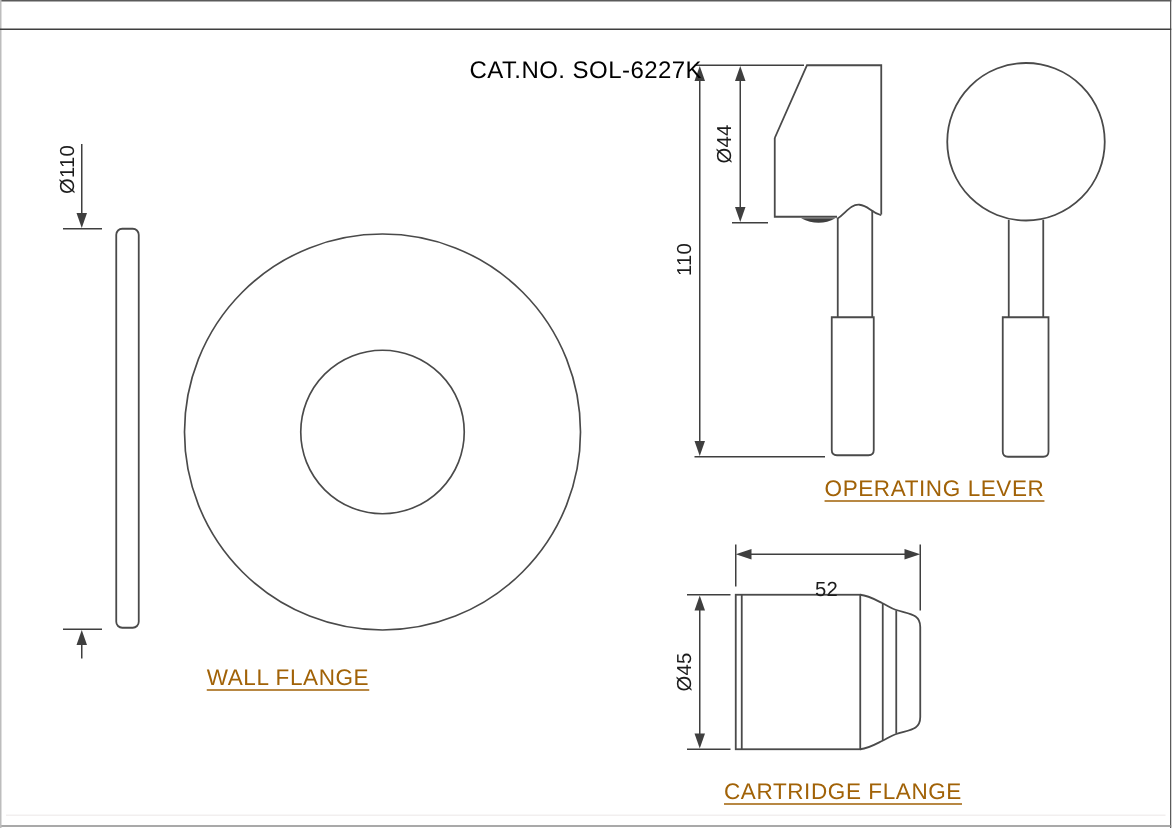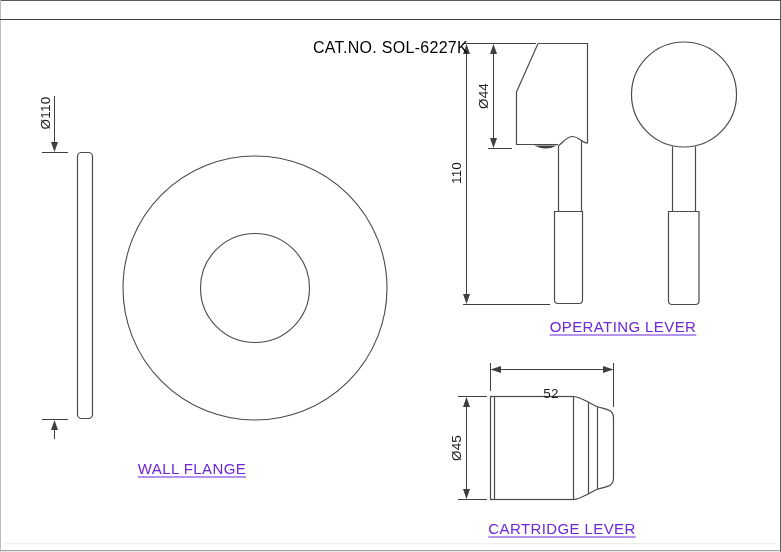--- a/index.html
+++ b/index.html
@@ -5,21 +5,21 @@
   html,body{margin:0;padding:0;}
   body{
     width:781px;height:552px;
     background:#ffffff;
     position:relative;
     overflow:hidden;
     font-family:"Liberation Sans", sans-serif;
     color:#111;
   }
   #drawing-svg{position:absolute;left:0;top:0;}
-  .txt{position:absolute;white-space:nowrap;color:#6d28d9;}
+  .txt{position:absolute;white-space:nowrap;color:#a16207;}
   .title{
     left:0;top:1px;width:781px;height:17px;
     text-align:center;font-size:16px;line-height:17px;
     letter-spacing:0.3px;color:#000;margin-top:38px;
   }
   .view-label{
     font-size:15px;
     text-decoration:underline;
     text-underline-offset:3px;
     letter-spacing:0.4px;
@@ -125,21 +125,21 @@
     <path d="M458,499.5 H487"></path>
     <path d="M466.5,406 V490"></path>
     <polygon points="466.5,397 463,407 470,407" fill="#3f3f3f" stroke="none"></polygon>
     <polygon points="466.5,499 463,489 470,489" fill="#3f3f3f" stroke="none"></polygon>
   </g>
 </svg>
 
 <div class="txt title">CAT.NO. SOL-6227K</div>
 
 <div class="txt dim v" style="left:45px;top:113px;">Ø110</div>
-<div class="txt view-label" style="left:192px;top:468px;">WALL FLANGE</div>
+<div class="txt view-label" style="left:192px;top:452px;">WALL FLANGE</div>
 
 <div class="txt dim v" style="left:456px;top:173px;">110</div>
 <div class="txt dim v" style="left:483px;top:96px;">Ø44</div>
 <div class="txt view-label" style="left:623px;top:326px;">OPERATING LEVER</div>
 
 <div class="txt dim h" style="left:551px;top:361px;">52</div>
 <div class="txt dim v" style="left:456px;top:448px;">Ø45</div>
-<div class="txt view-label" style="left:562px;top:528px;">CARTRIDGE LEVER</div>
+<div class="txt view-label" style="left:562px;top:528px;">CARTRIDGE FLANGE</div>
 
 </body></html>

